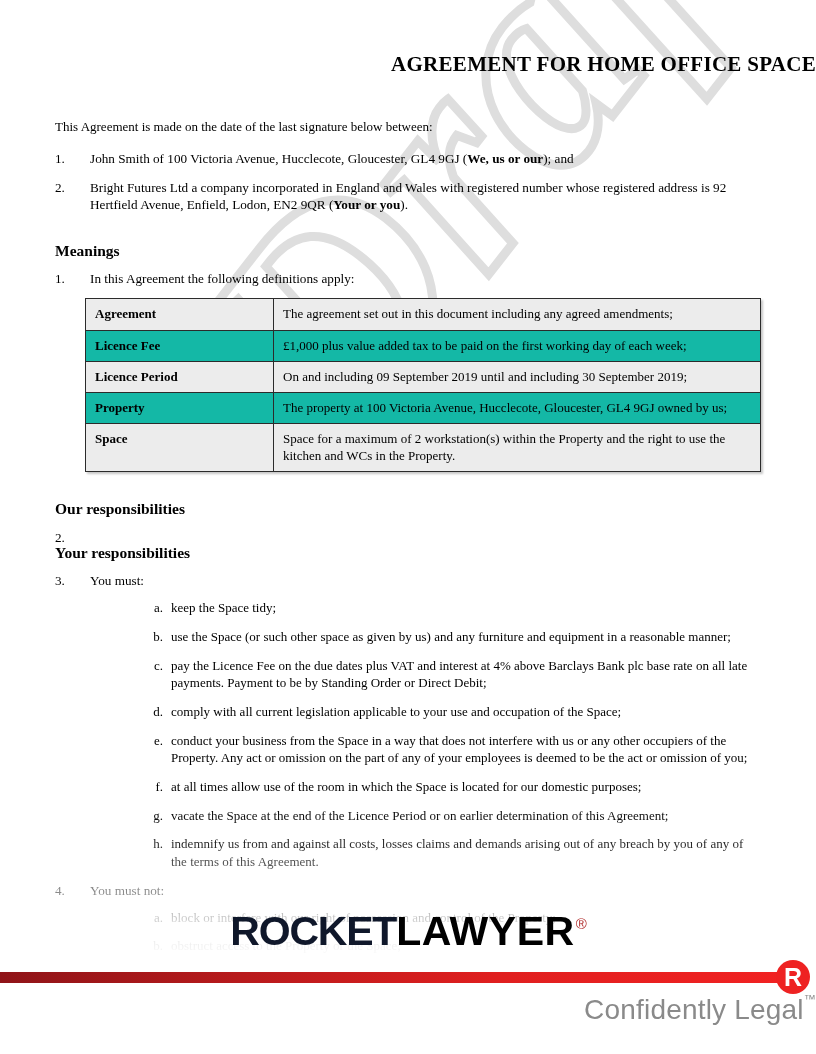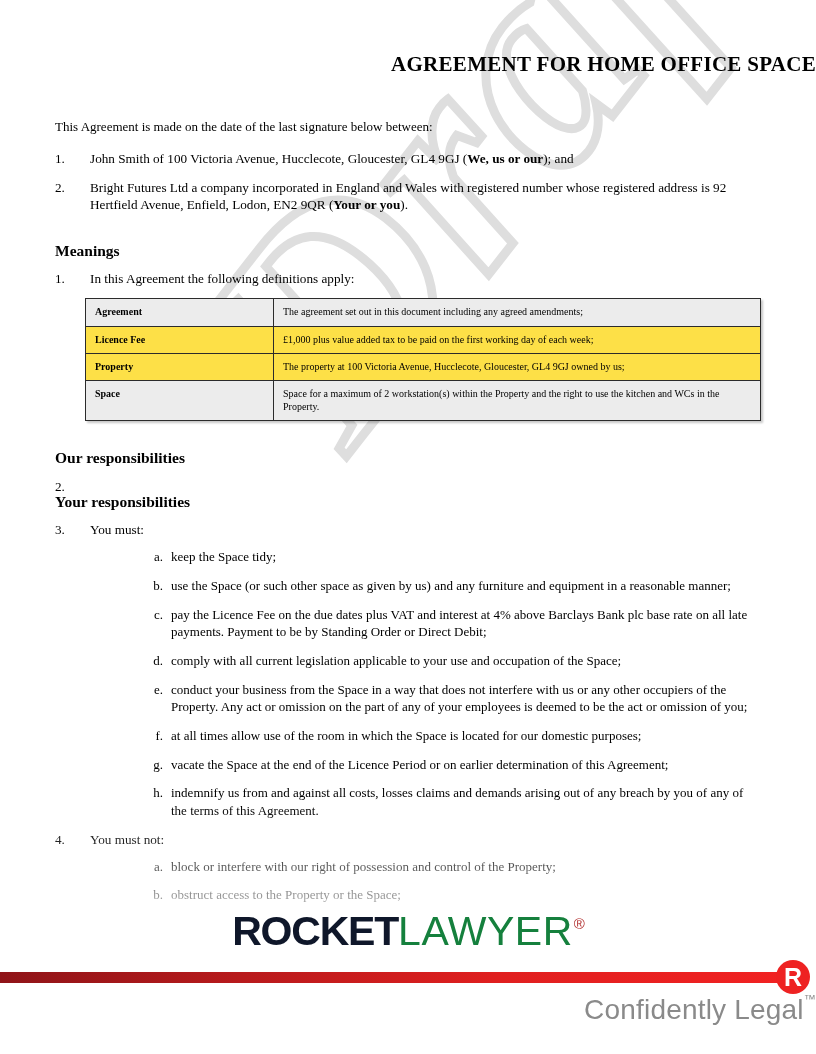--- a/index.html
+++ b/index.html
@@ -105,30 +105,30 @@
     border-collapse: collapse;
     width: 676px;
     margin: 10px 0 0 30px;
     border: 1.5px solid #2b2b2b;
     box-shadow: 2px 2px 2px rgba(0,0,0,0.22);
     table-layout: fixed;
   }
   table.defs td {
     border: 1.2px solid #2b2b2b;
     padding: 6px 8px 7px 9px;
-    font-size: 10px;
+    font-size: 13px;
     line-height: 1.32;
     vertical-align: top;
   }
   table.defs td.term {
     width: 170px;
     font-weight: bold;
   }
   table.defs tr.shaded td { background: #ececec; }
-  table.defs tr.plain td  { background: #fde047; }
+  table.defs tr.plain td  { background: #14b8a6; }
 
   
   .letterlist { margin: 0; padding: 0; list-style: none; }
   .letterlist > li {
     position: relative;
     padding-left: 28px;
     font-size: 13px;
     line-height: 1.36;
     margin-bottom: 11px;
   }
@@ -177,23 +177,23 @@
     white-space: nowrap;
   }
   .brand .rocket {
     font-size: 41px;
     font-weight: bold;
     letter-spacing: -1.2px;
     color: #0f172a;
   }
   .brand .lawyer {
     font-size: 41px;
-    font-weight: normal;
+    font-weight: bold;
     letter-spacing: 0.5px;
-    color: #15803d;
+    color: #000000;
   }
   .brand .regmark {
     font-size: 15px;
     color: #b02b2b;
     vertical-align: super;
     position: relative;
     top: -10px;
     left: 1px;
   }
   .redbar {
@@ -272,20 +272,24 @@
 
     <table class="defs">
       <tbody>
         <tr class="shaded">
           <td class="term">Agreement</td>
           <td>The agreement set out in this document including any agreed amendments;</td>
         </tr>
         <tr class="plain">
           <td class="term">Licence Fee</td>
           <td>£1,000 plus value added tax to be paid on the first working day of each week;</td>
+        </tr>
+        <tr class="shaded">
+          <td class="term">Licence Period</td>
+          <td>On and including 09 September 2019 until and including 30 September 2019;</td>
         </tr>
         <tr class="plain">
           <td class="term">Property</td>
           <td>The property at 100 Victoria Avenue,  Hucclecote,  Gloucester, GL4 9GJ owned by us;</td>
         </tr>
         <tr class="shaded">
           <td class="term">Space</td>
           <td>Space for a maximum of 2 workstation(s) within the Property and the right to use the kitchen and WCs in the Property.</td>
         </tr>
       </tbody>

